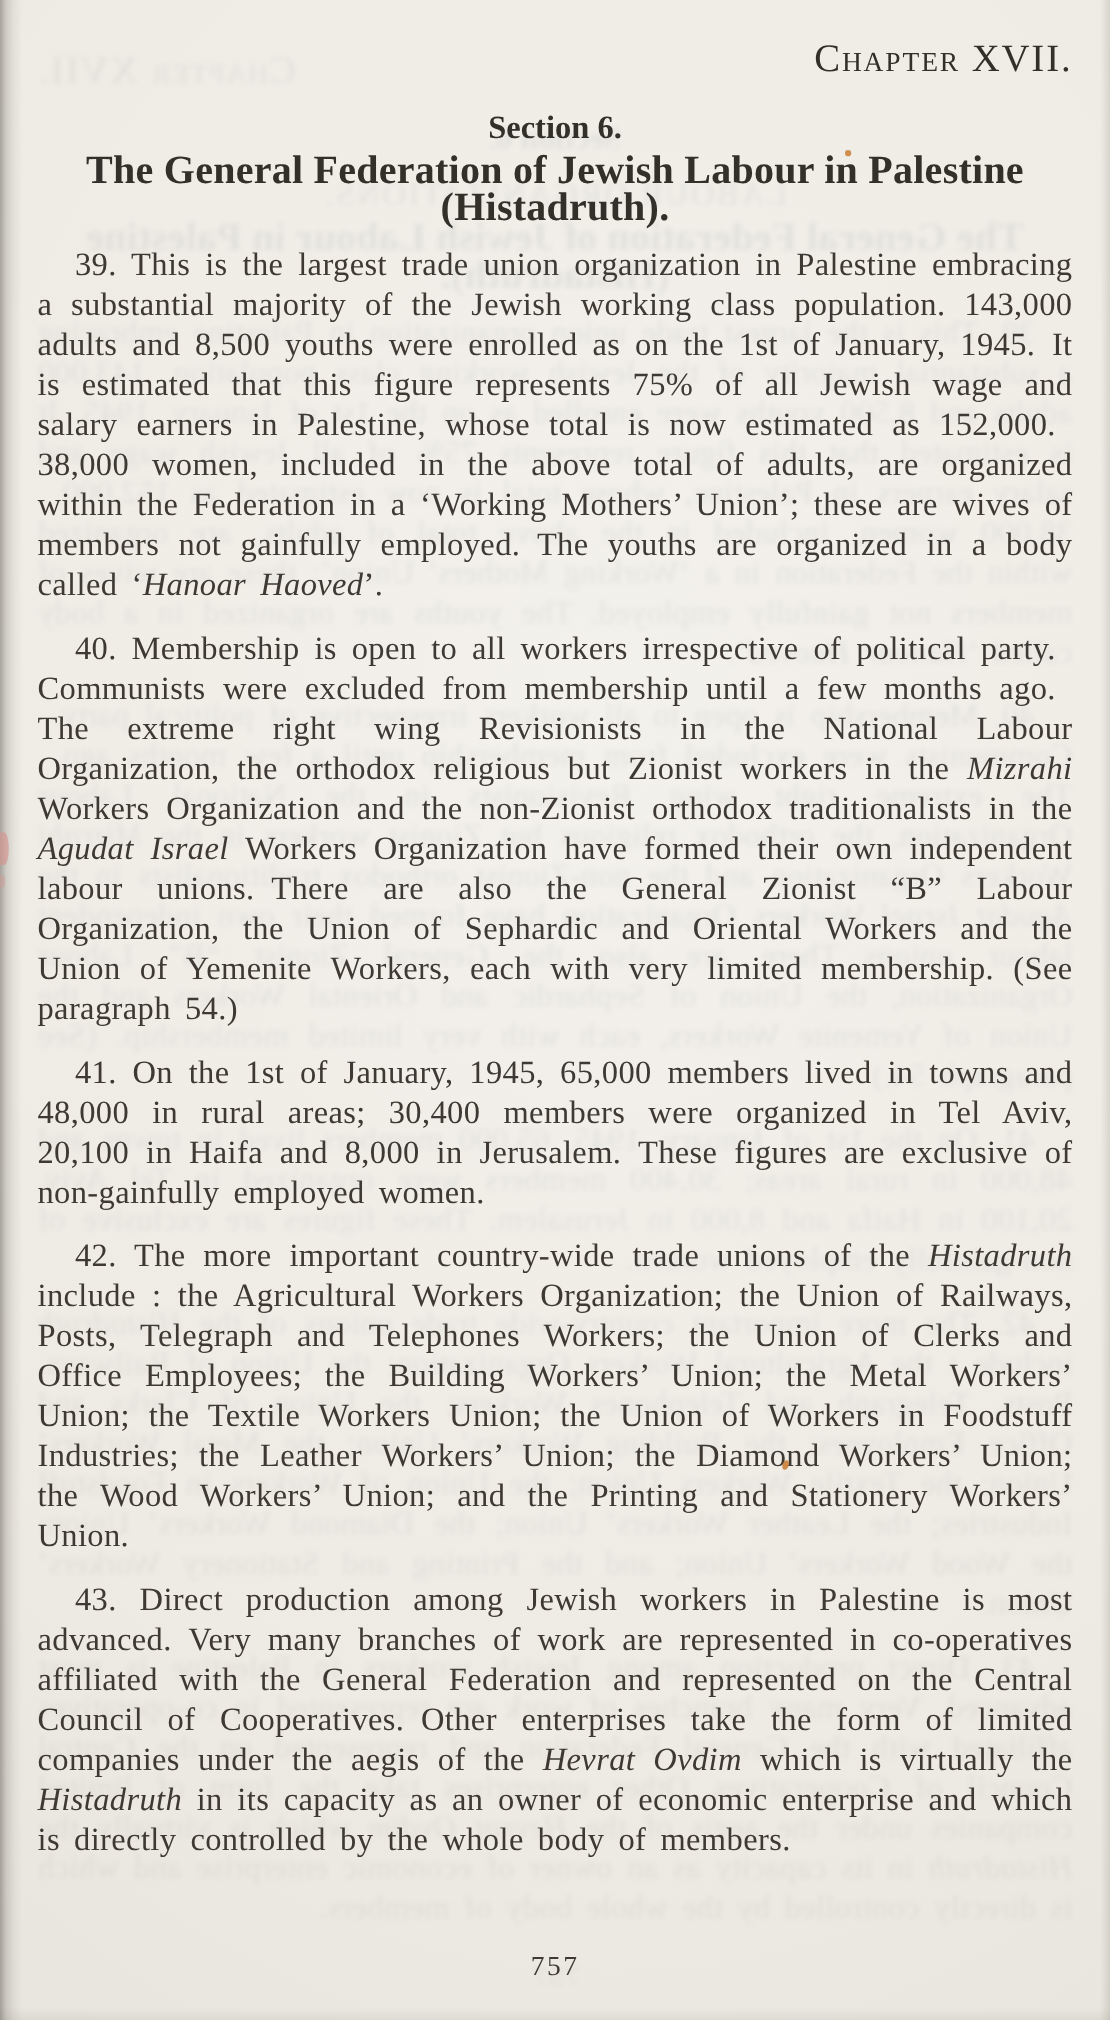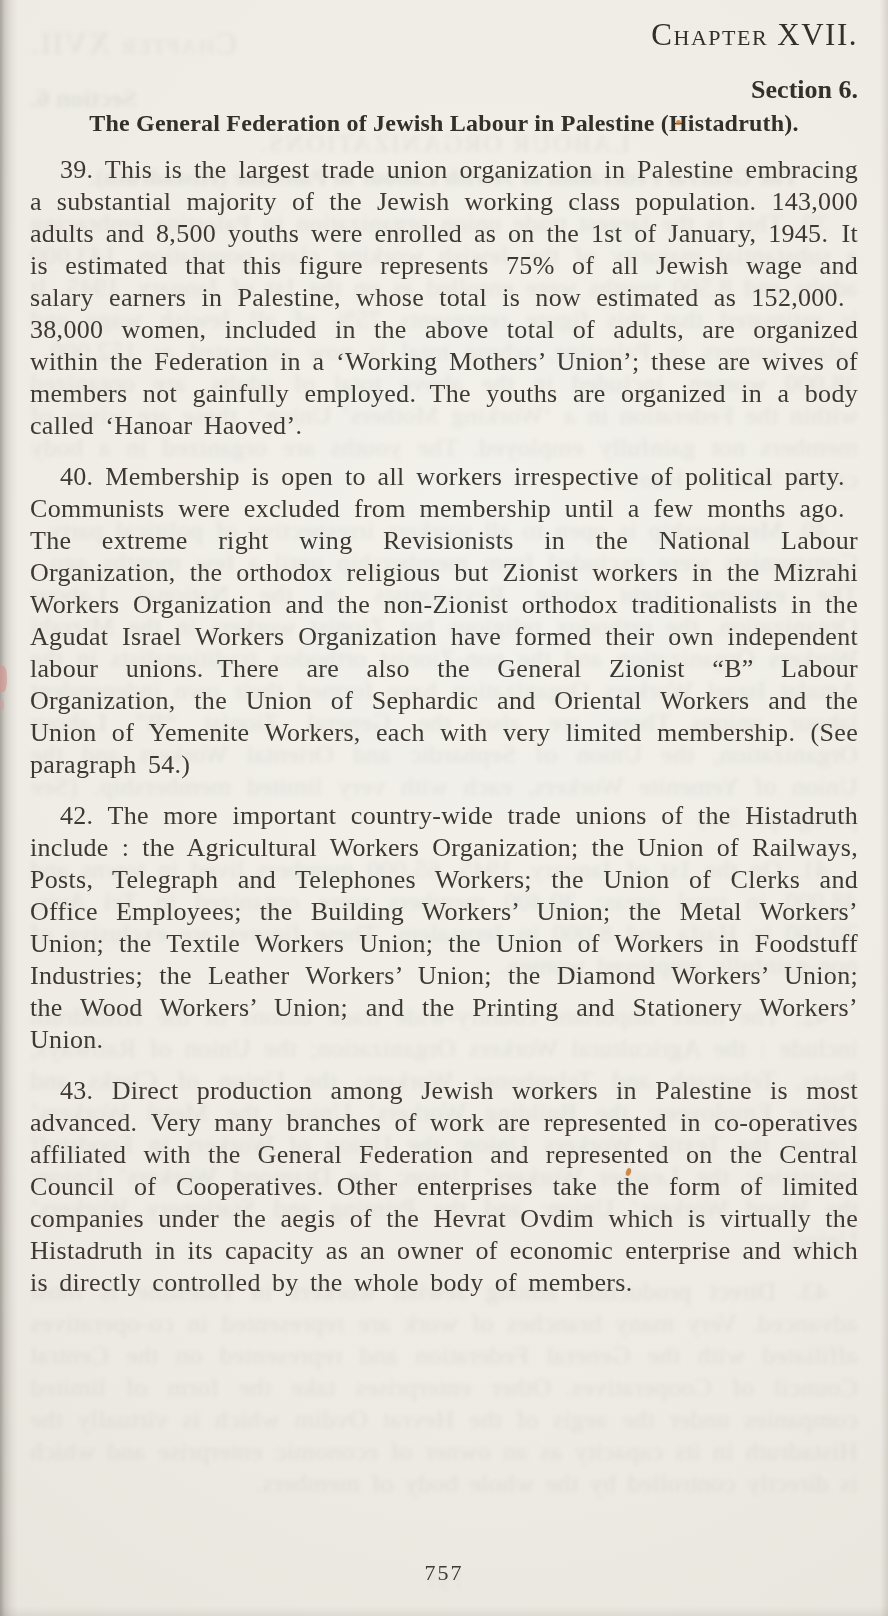--- a/index.html
+++ b/index.html
@@ -24,53 +24,53 @@
     position:absolute;inset:0;z-index:1;pointer-events:none;
     transform:scaleX(-1) translateY(9px);
     filter:blur(2.1px);
     opacity:.11;
     color:var(--ghost);
   }
   .ghost *{color:inherit !important;}
   
   .content{
     position:relative;z-index:2;height:100%;box-sizing:border-box;
-    padding:4px 30px;
+    padding:16px 30px;
     color:var(--ink);
   }
   .chapter{
     margin:0;padding-top:14px;
     text-align:right;
     font-variant:small-caps;
     font-size:31px;line-height:34px;letter-spacing:1.5px;
     color:var(--heading-ink);
   }
   .section-label{
-    margin-top:24px;text-align:right;
+    margin-top:24px;text-align:center;
     font-weight:bold;font-size:26px;line-height:28px;
     color:var(--heading-ink);
   }
   .section-title{
     margin-top:17px;text-align:center;
     font-size:26px;line-height:28px;letter-spacing:2px;
   }
   .main-heading{
     margin-top:4px;text-align:center;
-    font-weight:bold;font-size:24px;line-height:30px;letter-spacing:.2px;
+    font-weight:bold;font-size:32px;line-height:30px;letter-spacing:.2px;
     color:var(--heading-ink);
   }
   .body-text{margin-top:16px;}
   .para{
     margin:0 0 19px 0;
     font-size:26px;line-height:32px;
     text-align:justify;
     text-indent:30px;
     word-spacing:4.5px;letter-spacing:.3px;
   }
-  .para .it{}
+  .para .it{font-style:italic;}
   .page-number{
     position:absolute;left:0;top:1560px;width:100%;z-index:2;
     text-align:center;font-size:22px;letter-spacing:2px;
     color:var(--ink);
   }
   
   .edge-left{
     position:absolute;left:0;top:0;bottom:0;width:18px;z-index:4;pointer-events:none;
     background:linear-gradient(90deg, rgba(96,92,84,.50) 0px, rgba(96,92,84,.22) 5px, rgba(96,92,84,.08) 11px, rgba(96,92,84,0) 18px);
   }
@@ -119,20 +119,21 @@
     <div class="chapter">Chapter XVII.</div>
 
     <div class="section-label">Section 6.</div>
 
 
     <div class="main-heading">The General Federation of Jewish Labour in Palestine (Histadruth).</div>
 
     <div class="body-text">
         <p class="para"><span>39. This is the largest trade union organization in Palestine embracing a substantial majority of the Jewish working class population. 143,000 adults and 8,500 youths were enrolled as on the 1st of January, 1945. It is estimated that this figure represents 75% of all Jewish wage and salary earners in Palestine, whose total is now estimated as 152,000. 38,000 women, included in the above total of adults, are organized within the Federation in a ‘Working Mothers’ Union’; these are wives of members not gainfully employed. The youths are organized in a body called ‘</span><span class="it">Hanoar Haoved</span><span>’.</span></p>
         <p class="para"><span>40. Membership is open to all workers irrespective of political party. Communists were excluded from membership until a few months ago. The extreme right wing Revisionists in the National Labour Organization, the orthodox religious but Zionist workers in the </span><span class="it">Mizrahi</span><span> Workers Organization and the non-Zionist orthodox traditionalists in the </span><span class="it">Agudat Israel</span><span> Workers Organization have formed their own independent labour unions. There are also the General Zionist “B” Labour Organization, the Union of Sephardic and Oriental Workers and the Union of Yemenite Workers, each with very limited membership. (See paragraph 54.)</span></p>
+        <p class="para"><span>41. On the 1st of January, 1945, 65,000 members lived in towns and 48,000 in rural areas; 30,400 members were organized in Tel Aviv, 20,100 in Haifa and 8,000 in Jerusalem. These figures are exclusive of non-gainfully employed women.</span></p>
         <p class="para"><span>42. The more important country-wide trade unions of the </span><span class="it">Histadruth</span><span> include : the Agricultural Workers Organization; the Union of Railways, Posts, Telegraph and Telephones Workers; the Union of Clerks and Office Employees; the Building Workers’ Union; the Metal Workers’ Union; the Textile Workers Union; the Union of Workers in Foodstuff Industries; the Leather Workers’ Union; the Diamond Workers’ Union; the Wood Workers’ Union; and the Printing and Stationery Workers’ Union.</span></p>
         <p class="para"><span>43. Direct production among Jewish workers in Palestine is most advanced. Very many branches of work are represented in co-operatives affiliated with the General Federation and represented on the Central Council of Cooperatives. Other enterprises take the form of limited companies under the aegis of the </span><span class="it">Hevrat Ovdim</span><span> which is virtually the </span><span class="it">Histadruth</span><span> in its capacity as an owner of economic enterprise and which is directly controlled by the whole body of members.</span></p>
       </div>
 
     <div class="page-number">757</div>
   </div>
 
   <div class="edge-left"></div>
   <div class="edge-right"></div>
   <div class="edge-bottom"></div>

